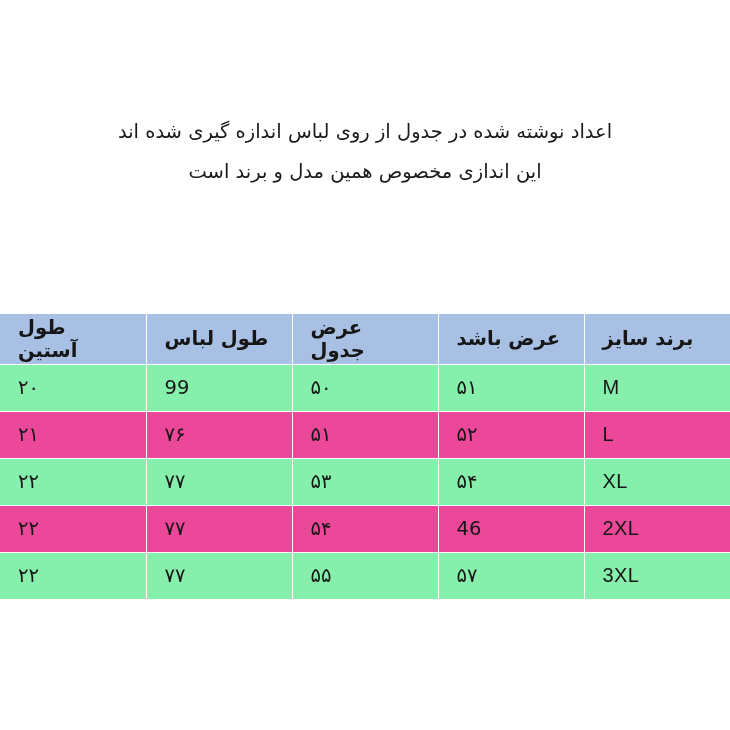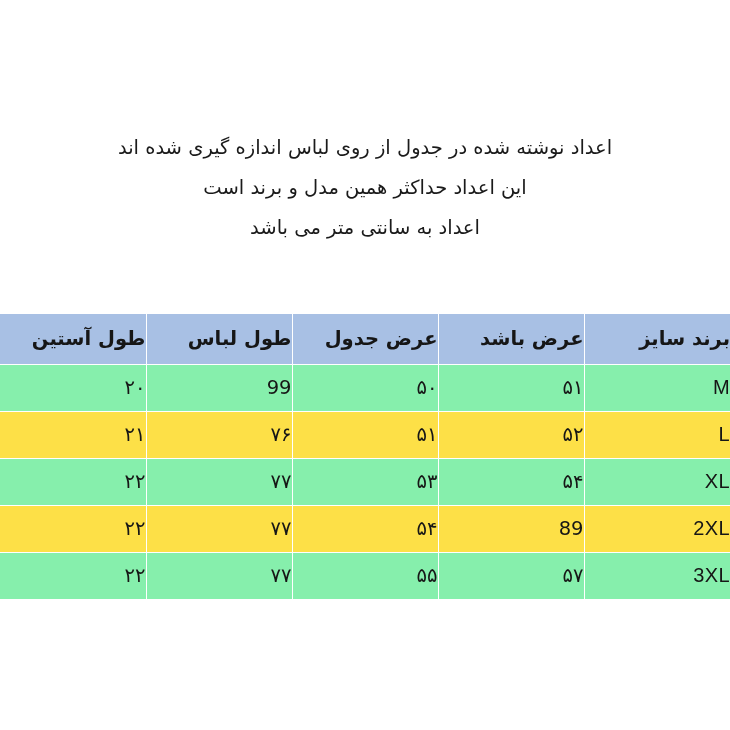--- a/index.html
+++ b/index.html
@@ -17,21 +17,21 @@
   .page {
     position: relative;
     width: 730px;
     height: 730px;
     box-sizing: border-box;
   }
 
   
   .notes {
     position: absolute;
-    top: 128px;
+    top: 112px;
     left: 0;
     width: 730px;
     text-align: center;
     direction: rtl;
   }
   .note-line {
     font-size: 19.5px;
     line-height: 40px;
     color: #1a1a1a;
     white-space: nowrap;
@@ -54,38 +54,38 @@
   table.size-table col.c-size   { width: 146px; }
   table.size-table col.c-chest  { width: 146px; }
   table.size-table col.c-shoul  { width: 146px; }
   table.size-table col.c-len    { width: 146px; }
   table.size-table col.c-sleeve { width: 146px; }
 
   table.size-table th,
   table.size-table td {
     border: 1px solid #ffffff;
     height: 47px;
-    text-align: right;
+    text-align: left;
     vertical-align: middle;
     font-size: 19.5px;
     color: #161616;
-    padding: 0 0;
+    padding: 0 18px;
     box-sizing: border-box;
   }
   table.size-table thead th {
     background: #a8c0e4;
     font-weight: bold;
     height: 50px;
     font-size: 19.5px;
   }
   table.size-table tbody tr.row-odd td {
     background: #86efac;
   }
   table.size-table tbody tr.row-even td {
-    background: #fde047;
+    background: #ec4899;
   }
   table.size-table tbody td.cell-size {
     font-family: "Liberation Sans", sans-serif;
     font-size: 20px;
     letter-spacing: 0.4px;
   }
   
   table.size-table th:first-child,
   table.size-table td:first-child { border-right: none; }
   table.size-table th:last-child,
@@ -93,22 +93,21 @@
   table.size-table thead th { border-top: none; }
   table.size-table tbody tr:last-child td { border-bottom: none; }
 </style>
 </head>
 <body>
 
 <div class="page">
 
   <div class="notes">
     <div class="note-line">اعداد نوشته شده در جدول از روی لباس اندازه گیری شده اند</div>
-    <div class="note-line">این اعداد حداکثر همین مدل و برند است</div>
-    <div class="note-line">اعداد به سانتی متر می باشد</div>
+    <div class="note-line">این اندازی مخصوص همین مدل و برند است</div>
   </div>
 
   <div class="size-table-wrap">
     <table class="size-table">
       <colgroup>
         <col class="c-size">
         <col class="c-chest">
         <col class="c-shoul">
         <col class="c-len">
         <col class="c-sleeve">
@@ -139,21 +138,21 @@
         </tr>
         <tr class="row-odd">
           <td class="cell-size">XL</td>
           <td>۵۴</td>
           <td>۵۳</td>
           <td>۷۷</td>
           <td>۲۲</td>
         </tr>
         <tr class="row-even">
           <td class="cell-size">2XL</td>
-          <td>89</td>
+          <td>46</td>
           <td>۵۴</td>
           <td>۷۷</td>
           <td>۲۲</td>
         </tr>
         <tr class="row-odd">
           <td class="cell-size">3XL</td>
           <td>۵۷</td>
           <td>۵۵</td>
           <td>۷۷</td>
           <td>۲۲</td>

